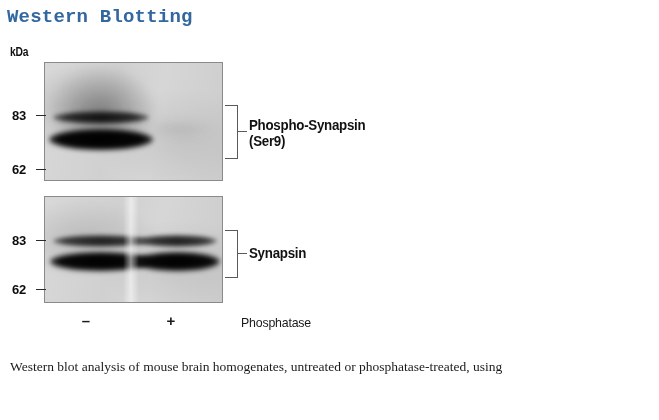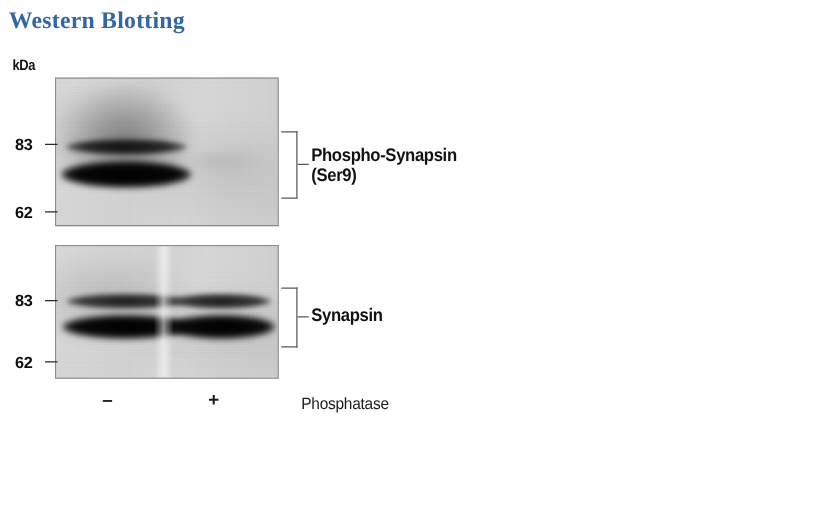--- a/index.html
+++ b/index.html
@@ -14,21 +14,21 @@
     overflow: hidden;
     font-family: "Liberation Serif", serif;
     color: #000000;
   }
 
   
   .page-title {
     position: absolute;
     left: 7px;
     top: 6px;
-    font-family: Liberation Serif, serif;
+    font-family: Liberation Mono, monospace;
     font-weight: bold;
     font-size: 19px;
     letter-spacing: 0.2px;
     color: #33679f;
     white-space: nowrap;
   }
 
   
   .figure {
     position: absolute;
@@ -267,13 +267,14 @@
   <div class="bracket-stem" style="left:234px; top:217px;"></div>
   <div class="blot-label" style="left:245px; top:210px;">Synapsin</div>
 
   <div class="lane-sign" style="left:72px; top:276px;">–</div>
   <div class="lane-sign" style="left:157px; top:276px;">+</div>
   <div class="treatment-label" style="left:237px; top:279px;">Phosphatase</div>
 
 </div>
 
 <div class="caption">
+  <div class="caption-line">Western blot analysis of mouse brain homogenates, untreated or phosphatase-treated, using</div>
 </div>
 
 </body></html>

